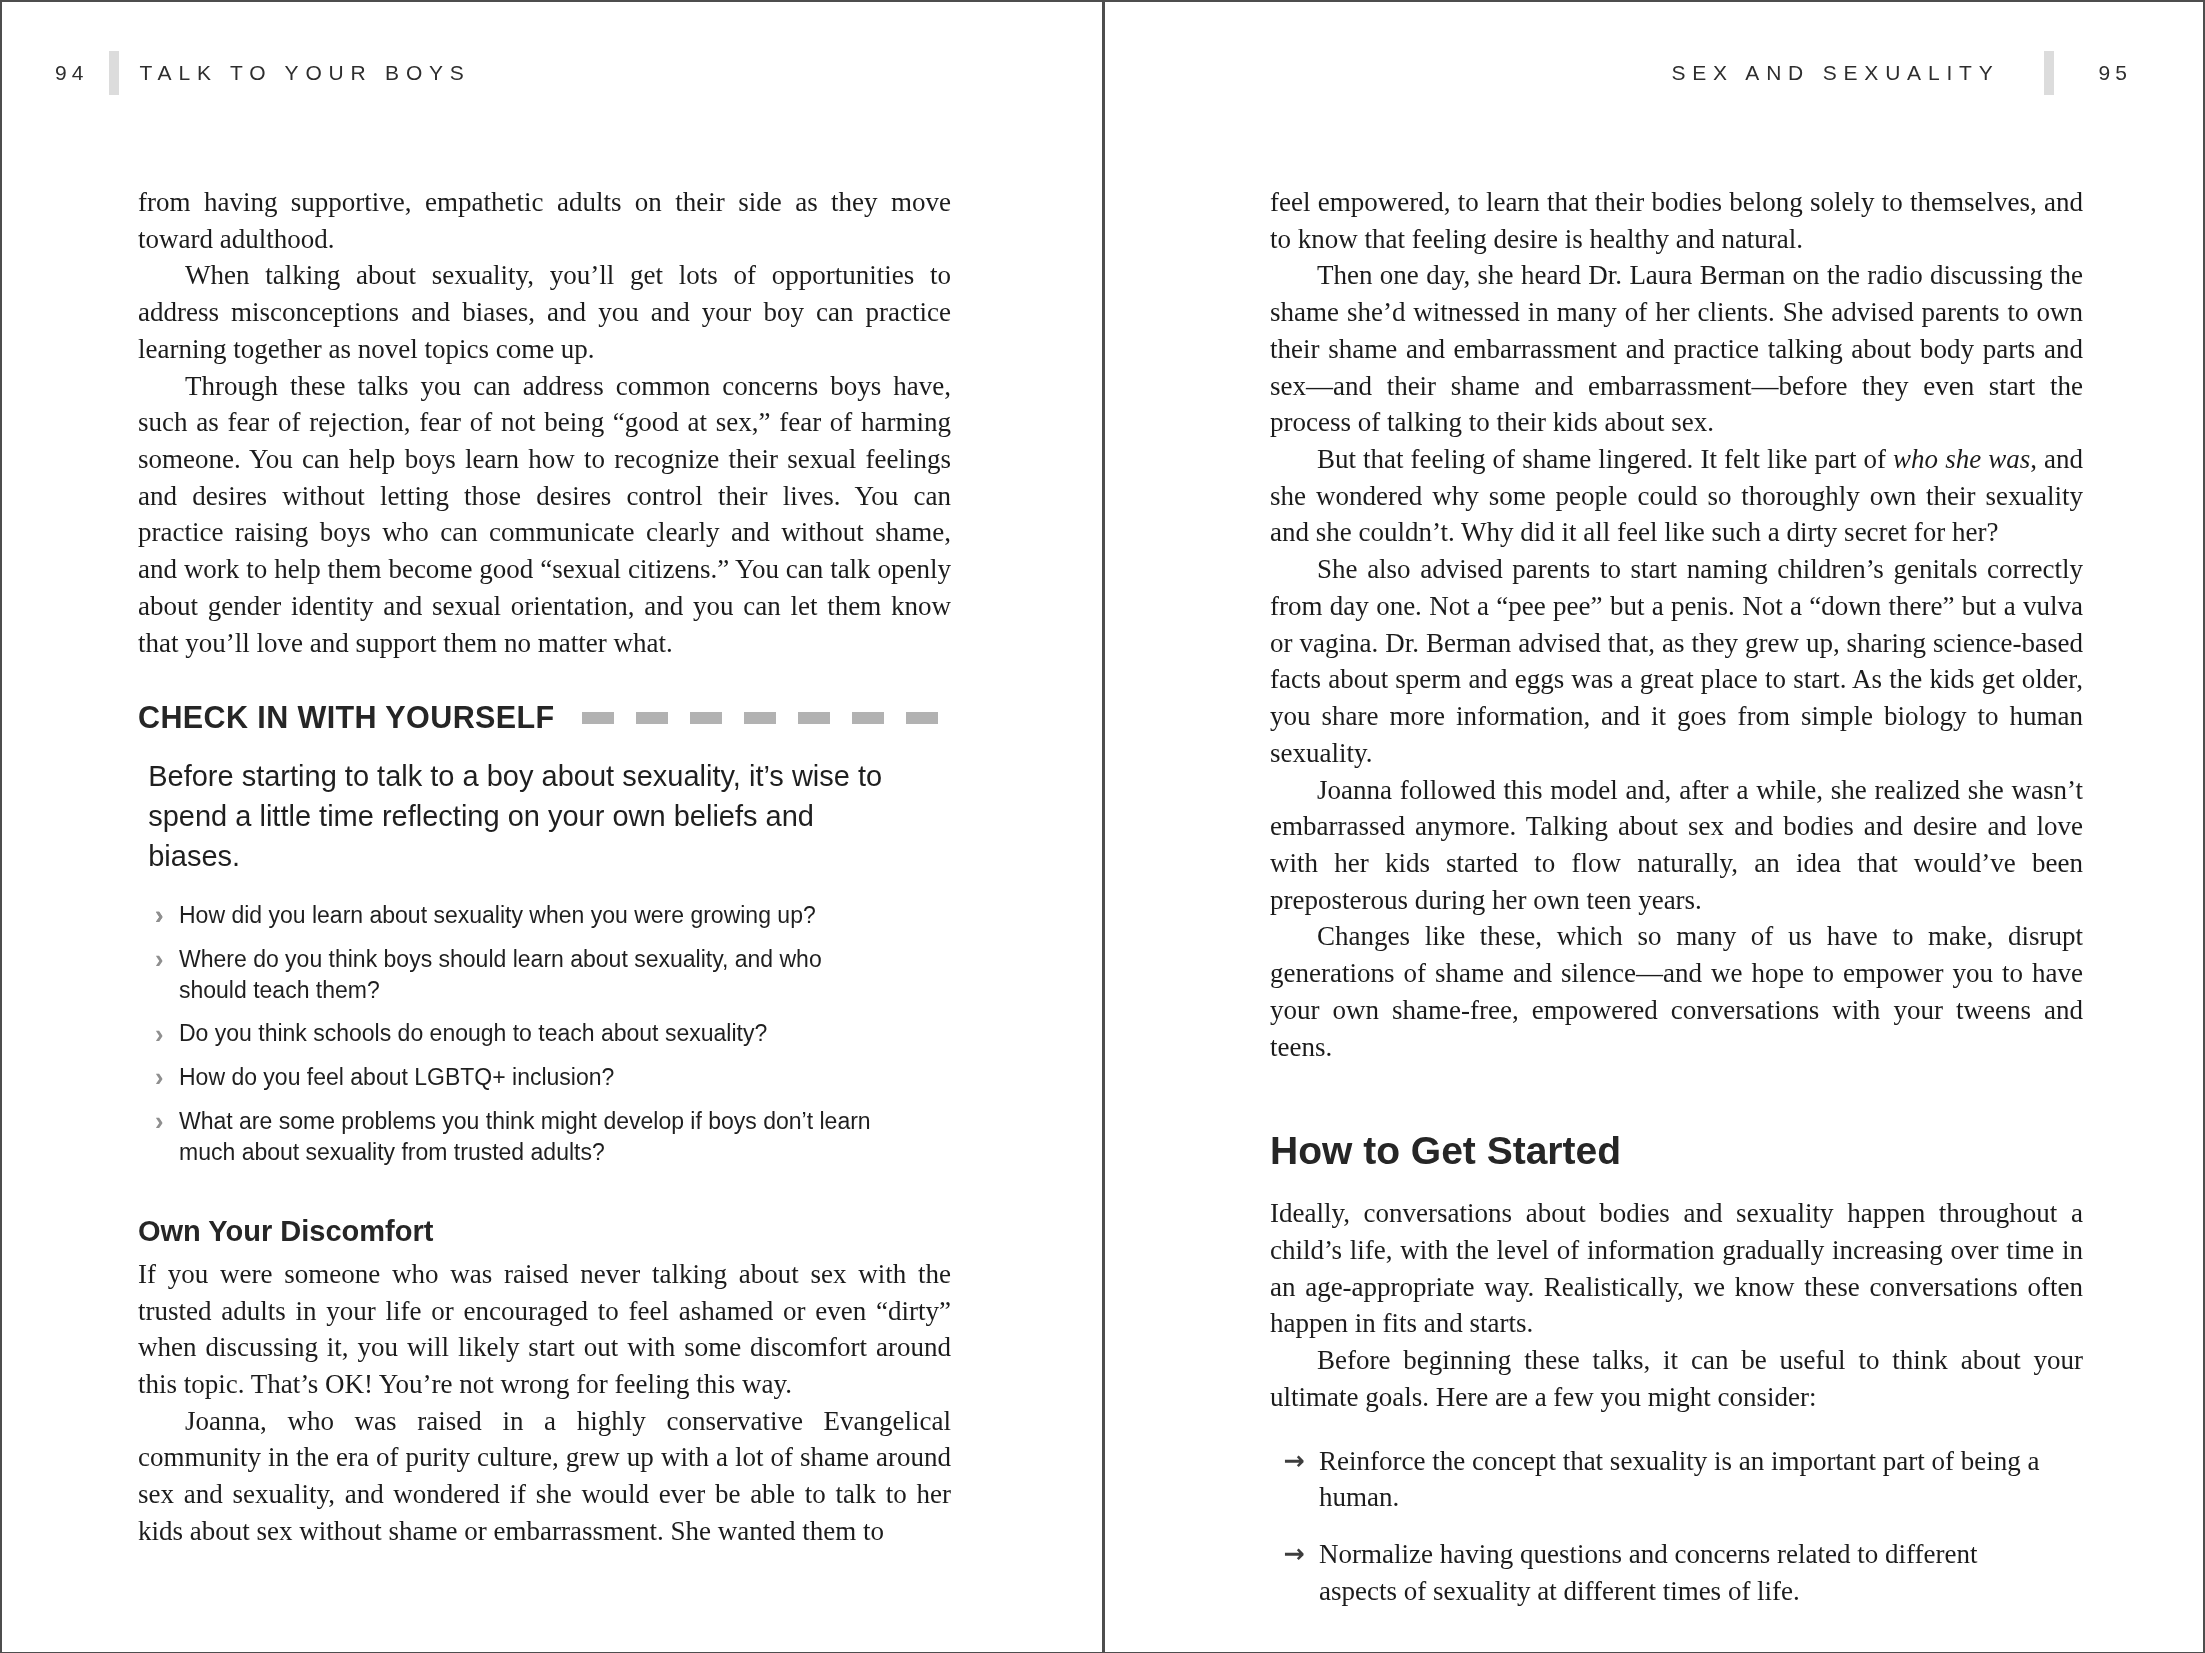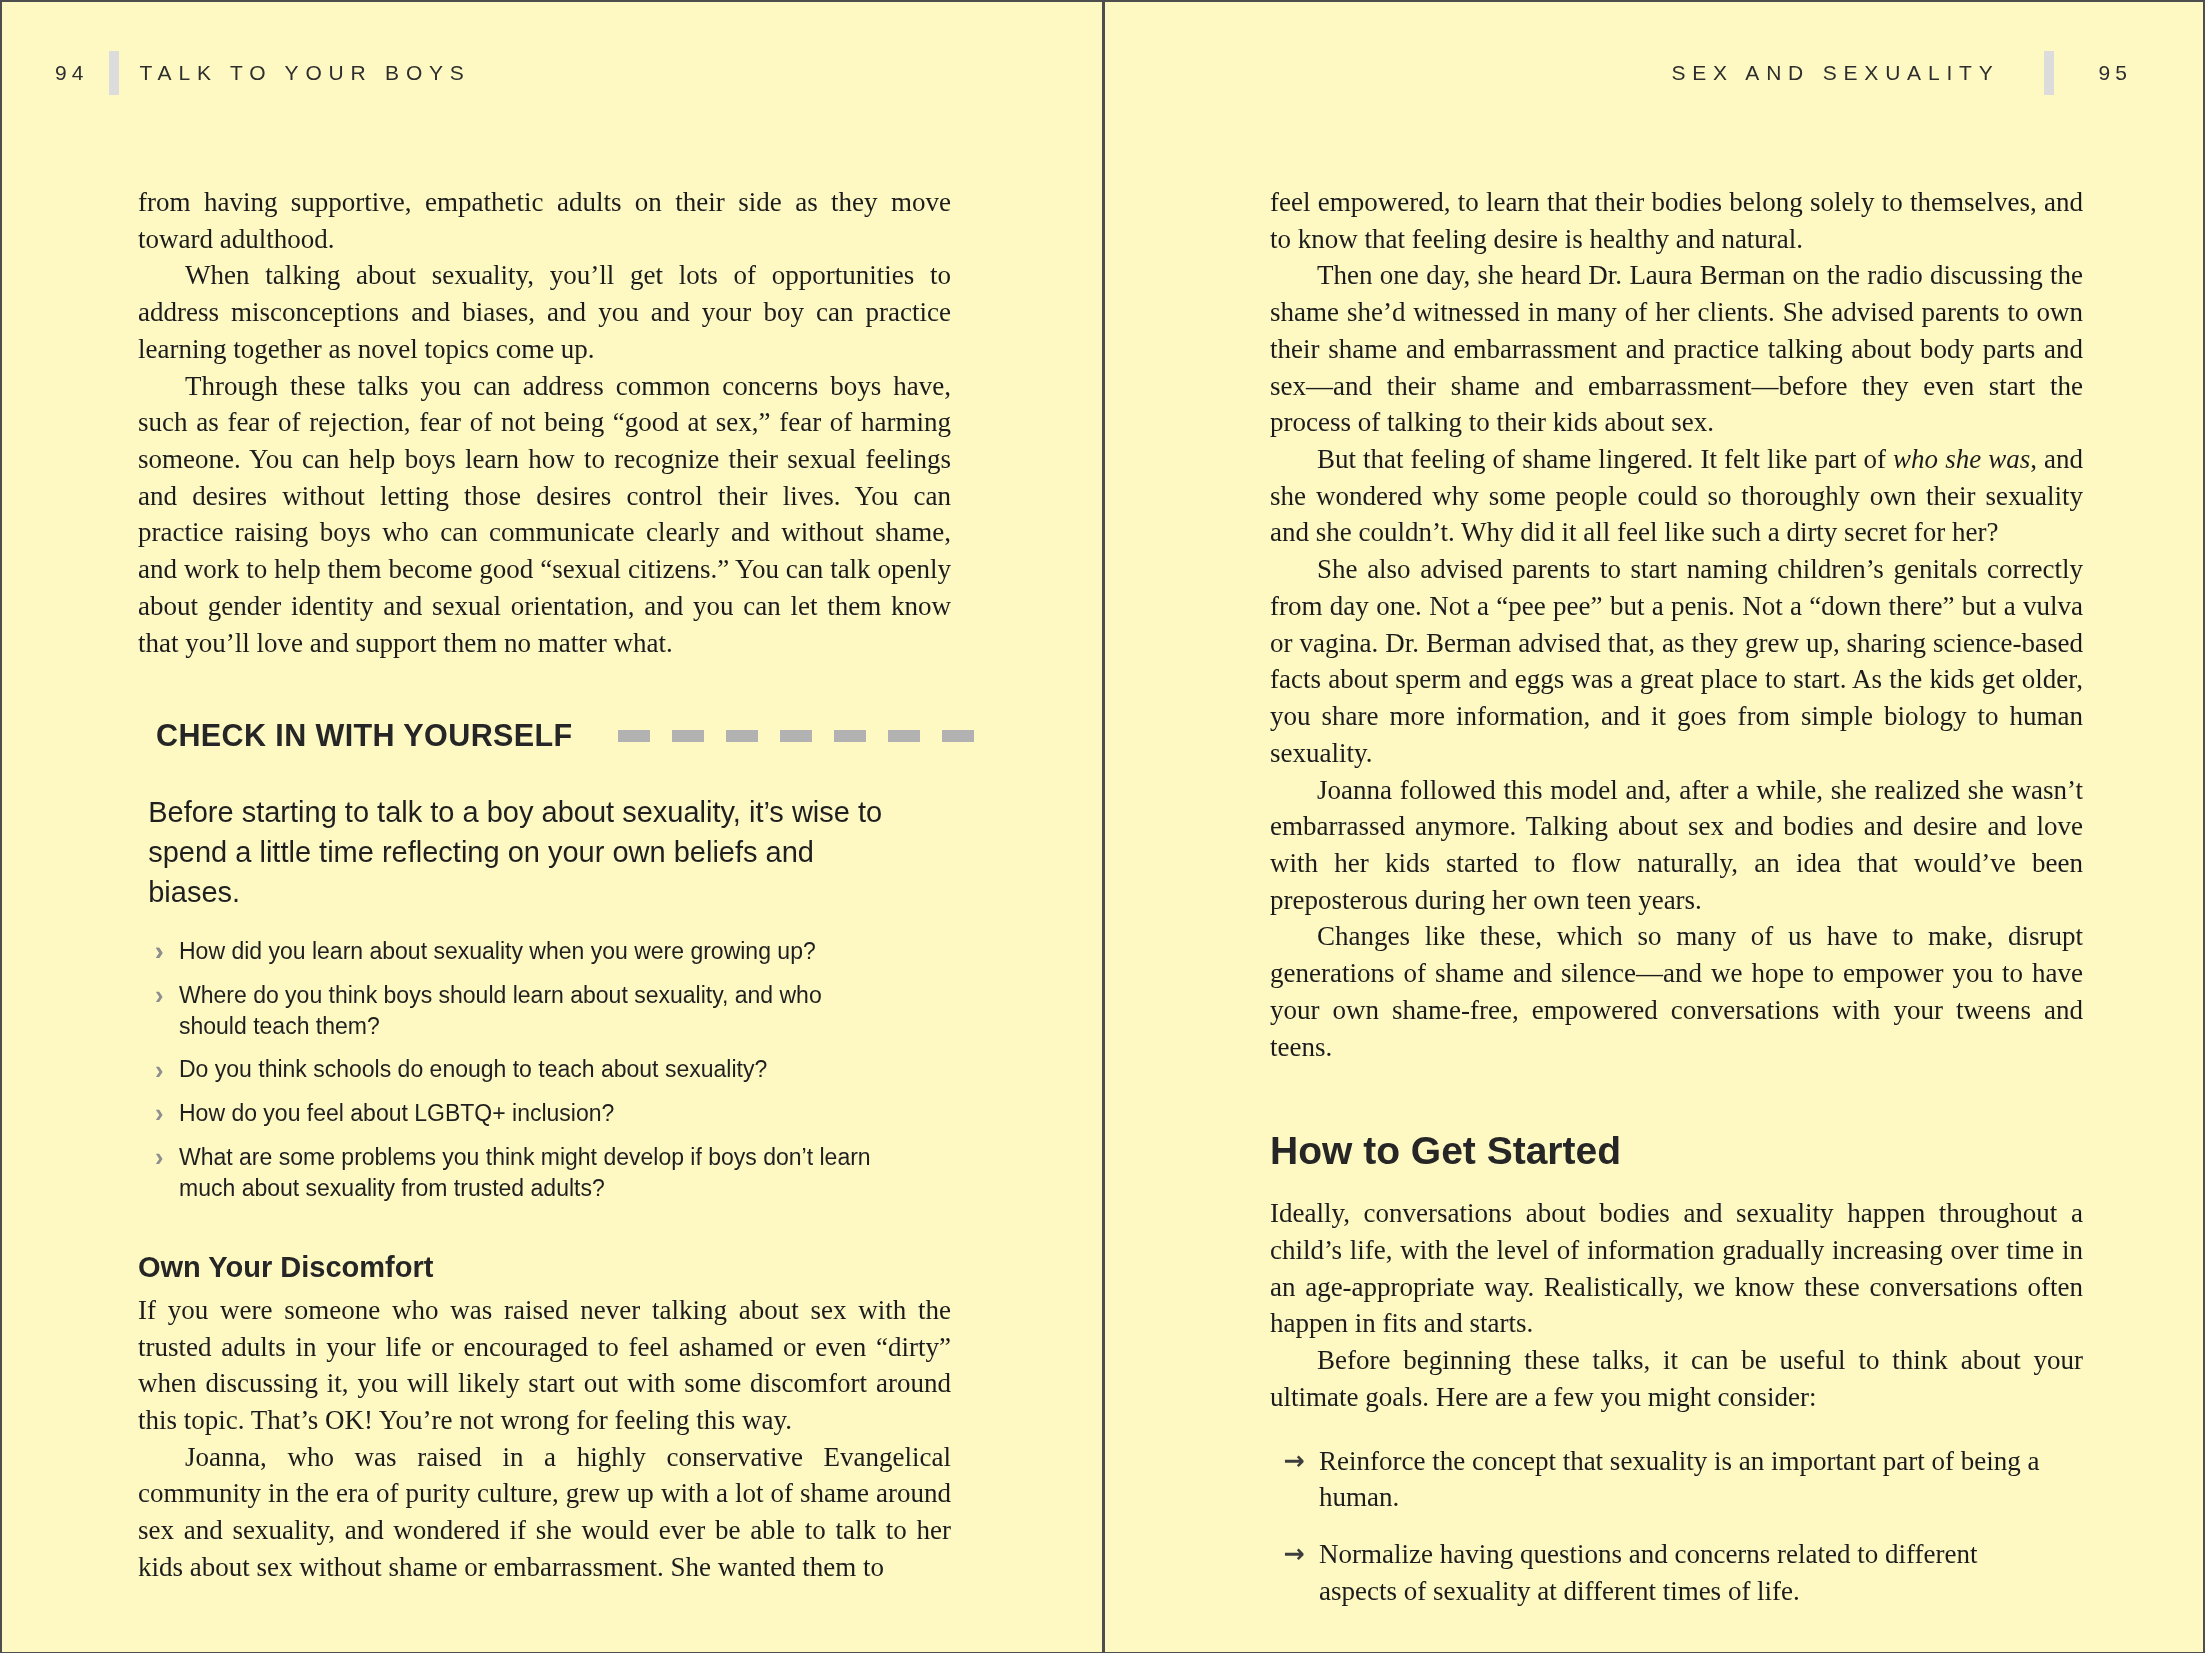--- a/index.html
+++ b/index.html
@@ -1,19 +1,19 @@
 <!DOCTYPE html>
 <html style="font-size:13.6px"><head>
 <meta charset="utf-8">
 <style>
   html,body{margin:0;padding:0;background:#e8e8e8;}
   .spread{
     position:relative;
     width:2205px;height:1654px;
-    background:#fef9c3;
+    background:#ffffff;
     border:2.5px solid #4e4e4e;
     box-sizing:border-box;
     overflow:hidden;
     font-family:"Liberation Serif", serif;
     color:#1c1c1c;
   }
   .divider{
     position:absolute;left:1100px;top:0;width:3.4px;height:100%;
     background:#4e4e4e;
   }
@@ -50,21 +50,21 @@
     font-size:27px;line-height:1.36;
     text-align:justify;
     font-family:"Liberation Serif", serif;
   }
   p.serif.indent{text-indent:47px;}
 
   
   .checkin{margin-top:39px;}
   .checkin-head-row{display:flex;align-items:center;}
   .checkin-head-row h2{
-    margin:18px;
+    margin:0;
     font-family:"Liberation Sans", sans-serif;
     font-weight:bold;font-size:30.5px;letter-spacing:0.4px;color:#262626;
     white-space:nowrap;
   }
   .dashes{display:flex;gap:22px;margin-left:27px;align-items:center;}
   .dash{width:32px;height:12px;background:#b2b2b2;flex:none;}
   .checkin-intro{
     margin:20.4px 0 0 10.2px;
     font-family:"Liberation Sans", sans-serif;
     font-size:29px;line-height:1.38;color:#1f1f1f;

